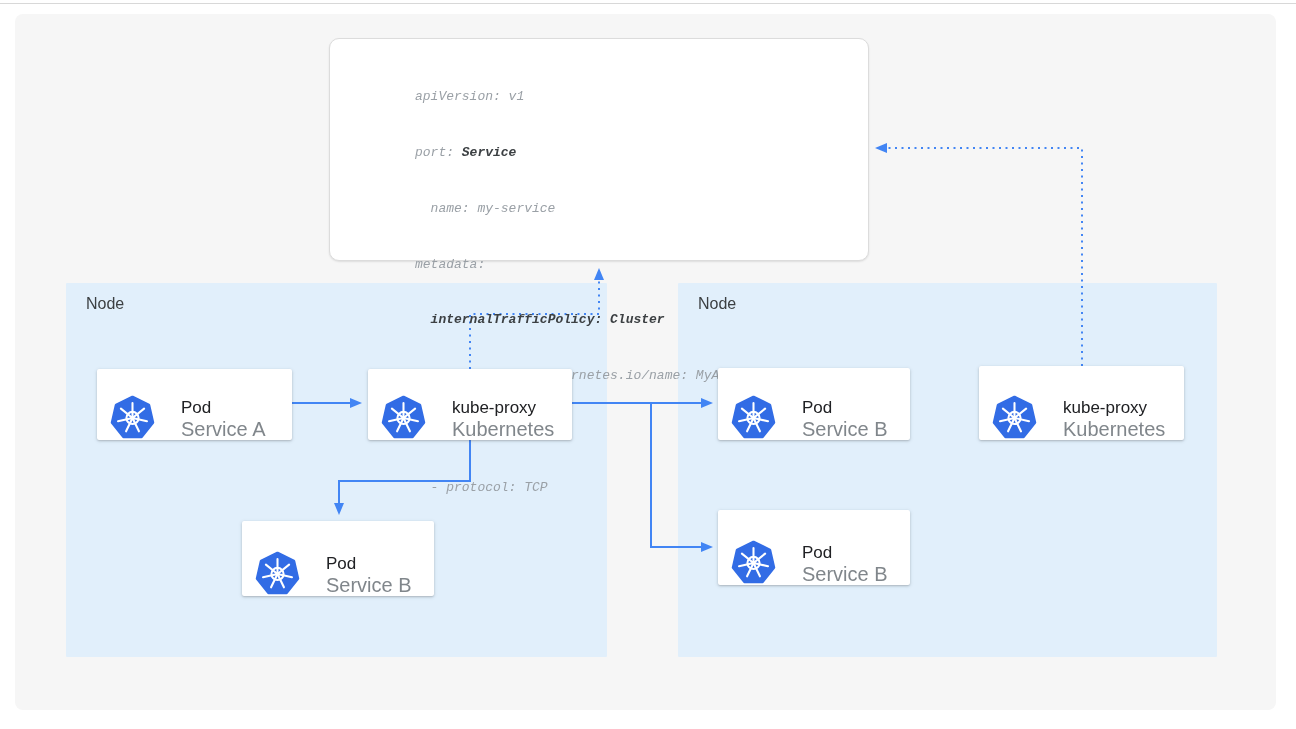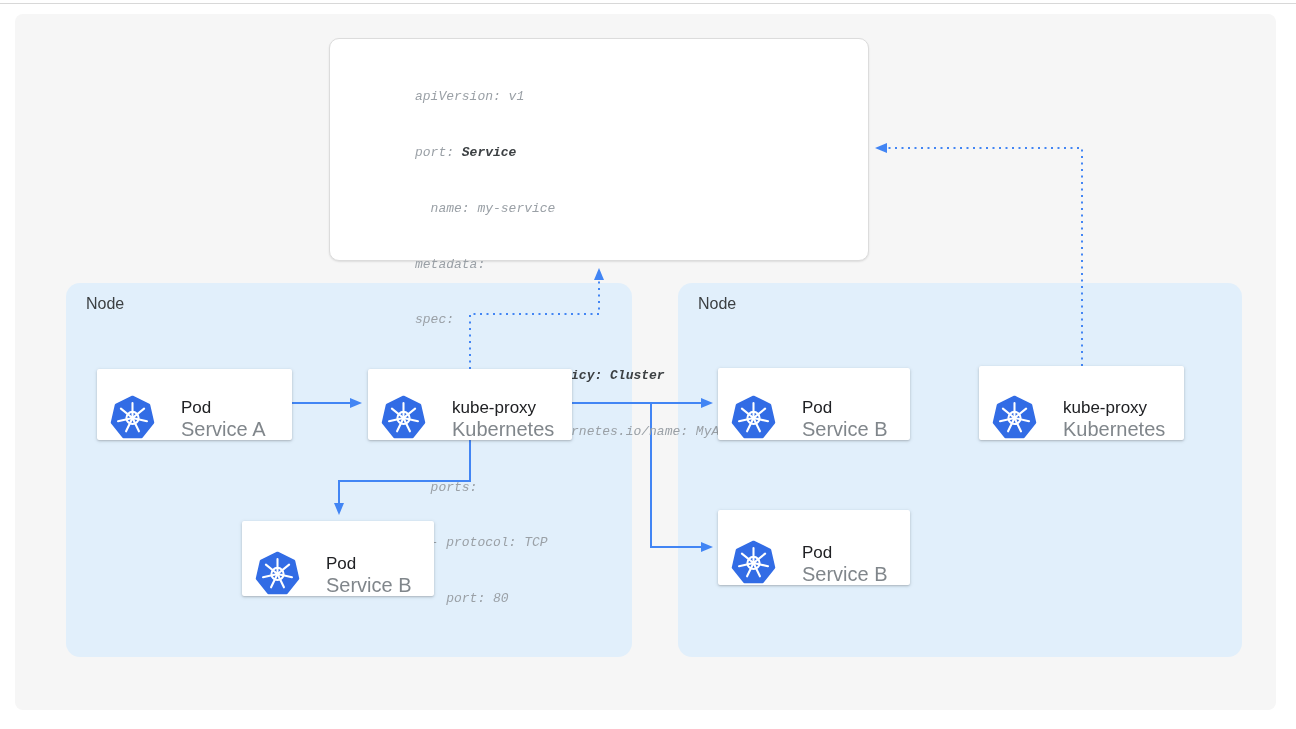--- a/index.html
+++ b/index.html
@@ -4,21 +4,21 @@
 <style>
   html,body{margin:0;padding:0;background:#ffffff;}
   .page{
     position:relative;width:1296px;height:729px;background:#ffffff;
     font-family:"Liberation Sans",sans-serif;overflow:hidden;
   }
   .top-rule{position:absolute;left:0;top:3px;width:1296px;height:1px;background:#d8d8d8;}
   .canvas{position:absolute;left:15px;top:14px;width:1261px;height:696px;background:#f6f6f6;border-radius:8px;}
 
   
-  .node{position:absolute;background:#e1effb;border-radius:14px;z-index:1;padding-left:25px;}
+  .node{position:absolute;background:#e1effb;border-radius:1px;z-index:1;}
   #node-left{left:66px;top:283px;width:541px;height:374px;}
   #node-right{left:678px;top:283px;width:539px;height:374px;}
   .node-label{position:absolute;left:20px;top:12px;font-size:16px;color:#3c4043;}
 
   
   svg.wires{position:absolute;left:0;top:0;width:1296px;height:729px;z-index:2;pointer-events:none;}
   .wire-solid{stroke:#4285f4;stroke-width:2;fill:none;}
   .wire-dot{stroke:#4285f4;stroke-width:2;fill:none;stroke-dasharray:2 4.5;}
 
   
@@ -95,26 +95,24 @@
     <path class="wire-solid" d="M470,440 V481 H339 V512" marker-end="url(#ah)"></path>
     <path class="wire-dot" d="M470,369 V314 H599 V271" marker-end="url(#ah)"></path>
     <path class="wire-dot" d="M1082,366 V148 H878" marker-end="url(#ah)"></path>
   </svg>
 
   <div class="yaml">
     <div class="yline"><span>apiVersion: v1</span></div>
     <div class="yline"><span>port: </span><span class="b">Service</span></div>
     <div class="yline"><span>  name: my-service</span></div>
     <div class="yline"><span>metadata:</span></div>
-    <div class="yline"><span>spec:</span></div>
     <div class="yline"><span>  </span><span class="b">internalTrafficPolicy: Cluster</span></div>
     <div class="yline"><span>  selector: app.kubernetes.io/name: MyApp</span></div>
     <div class="yline"><span>  ports:</span></div>
     <div class="yline"><span>  - protocol: TCP</span></div>
-    <div class="yline"><span>    port: 80</span></div>
   </div>
 
   <div class="card" id="card-pod-a">
     <svg class="k8s" viewBox="0 0 100 100">
         <use href="#k8s-logo"></use>
       </svg>
     <div class="txt">
       <div class="title">Pod</div>
       <div class="sub">Service A</div>
     </div>

